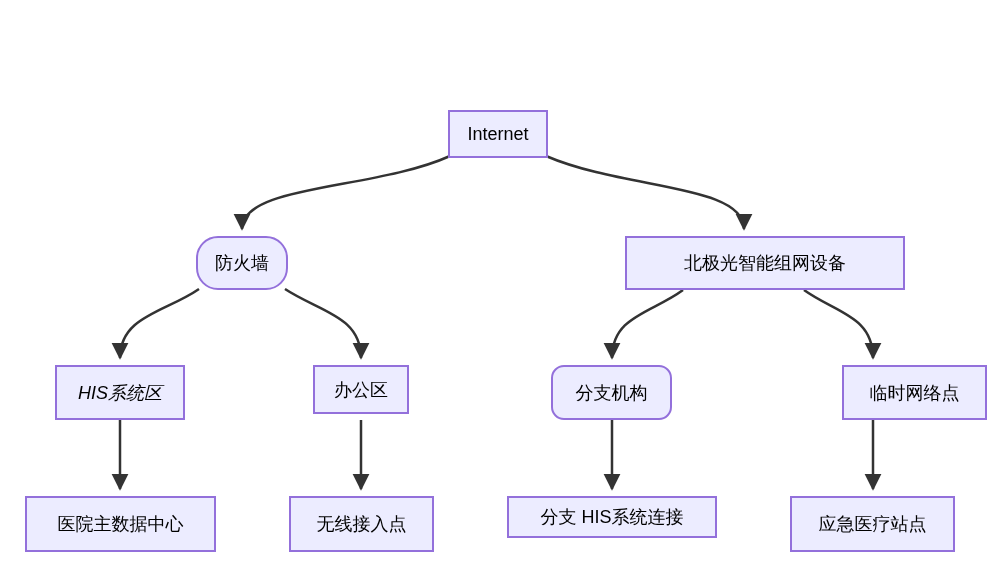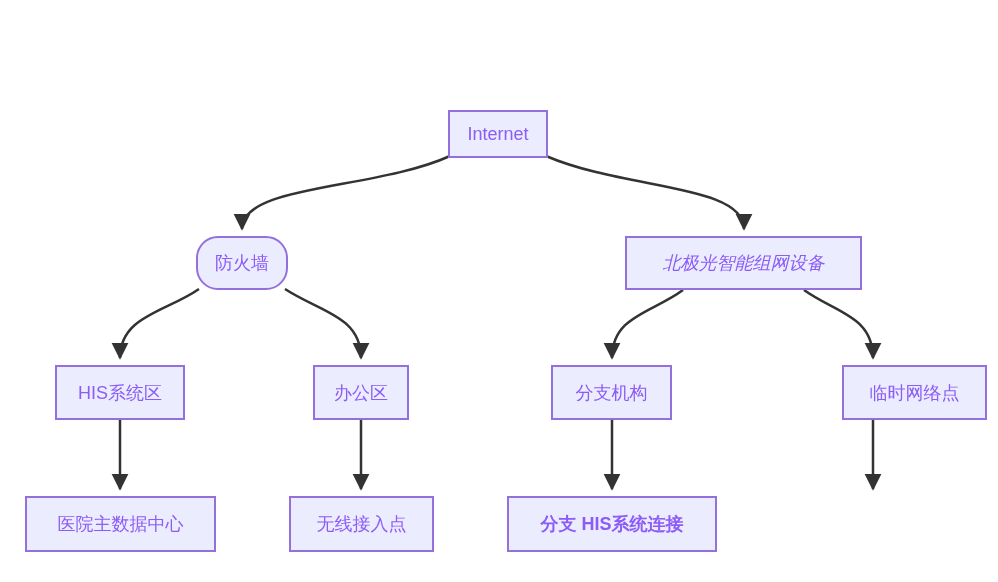--- a/index.html
+++ b/index.html
@@ -37,21 +37,21 @@
   .edge {
     fill: none;
     stroke: #333333;
     stroke-width: 2.5px;
   }
   .node {
     position: absolute;
     box-sizing: border-box;
     background: #ECECFF;
     border: 2px solid #9370DB;
-    color: #8b5cf6;
+    color: #000000;
     font-size: 18px;
     display: flex;
     align-items: center;
     justify-content: center;
     white-space: nowrap;
     text-align: center;
   }
 </style>
 </head>
 <body>
@@ -74,30 +74,31 @@
     <path class="edge" d="M 120 420 L 120 489" marker-end="url(#arrow)"></path>
     <path class="edge" d="M 361 420 L 361 489" marker-end="url(#arrow)"></path>
     <path class="edge" d="M 612 420 L 612 489" marker-end="url(#arrow)"></path>
     <path class="edge" d="M 873 420 L 873 489" marker-end="url(#arrow)"></path>
   </svg>
 
   <div class="node" style="left:448px; top:110px; width:100px; height:48px;">Internet</div>
 
   <div class="node" style="left:196px; top:236px; width:92px; height:54px;border-radius:22px;">防火墙</div>
 
-  <div class="node" style="left:625px; top:236px; width:237px; height:54px;font-style:italic;">北极光智能组网设备</div>
+  <div class="node" style="left:625px; top:236px; width:280px; height:54px;">北极光智能组网设备</div>
 
-  <div class="node" style="left:55px; top:365px; width:130px; height:55px;">HIS系统区</div>
+  <div class="node" style="left:55px; top:365px; width:130px; height:55px;font-style:italic;">HIS系统区</div>
 
-  <div class="node" style="left:313px; top:365px; width:96px; height:55px;">办公区</div>
+  <div class="node" style="left:313px; top:365px; width:96px; height:49px;">办公区</div>
 
-  <div class="node" style="left:551px; top:365px; width:121px; height:55px;">分支机构</div>
+  <div class="node" style="left:551px; top:365px; width:121px; height:55px;border-radius:13px;">分支机构</div>
 
   <div class="node" style="left:801px; top:365px; width:145px; height:55px;margin-left:41px;">临时网络点</div>
 
   <div class="node" style="left:25px; top:496px; width:191px; height:56px;text-align:center;">医院主数据中心</div>
 
   <div class="node" style="left:289px; top:496px; width:145px; height:56px;text-align:center;">无线接入点</div>
 
-  <div class="node" style="left:507px; top:496px; width:210px; height:56px;font-weight:bold;">分支 HIS系统连接</div>
+  <div class="node" style="left:507px; top:496px; width:210px; height:42px;">分支 HIS系统连接</div>
 
+  <div class="node" style="left:790px; top:496px; width:165px; height:56px;">应急医疗站点</div>
 
 </div>
 
 </body></html>

